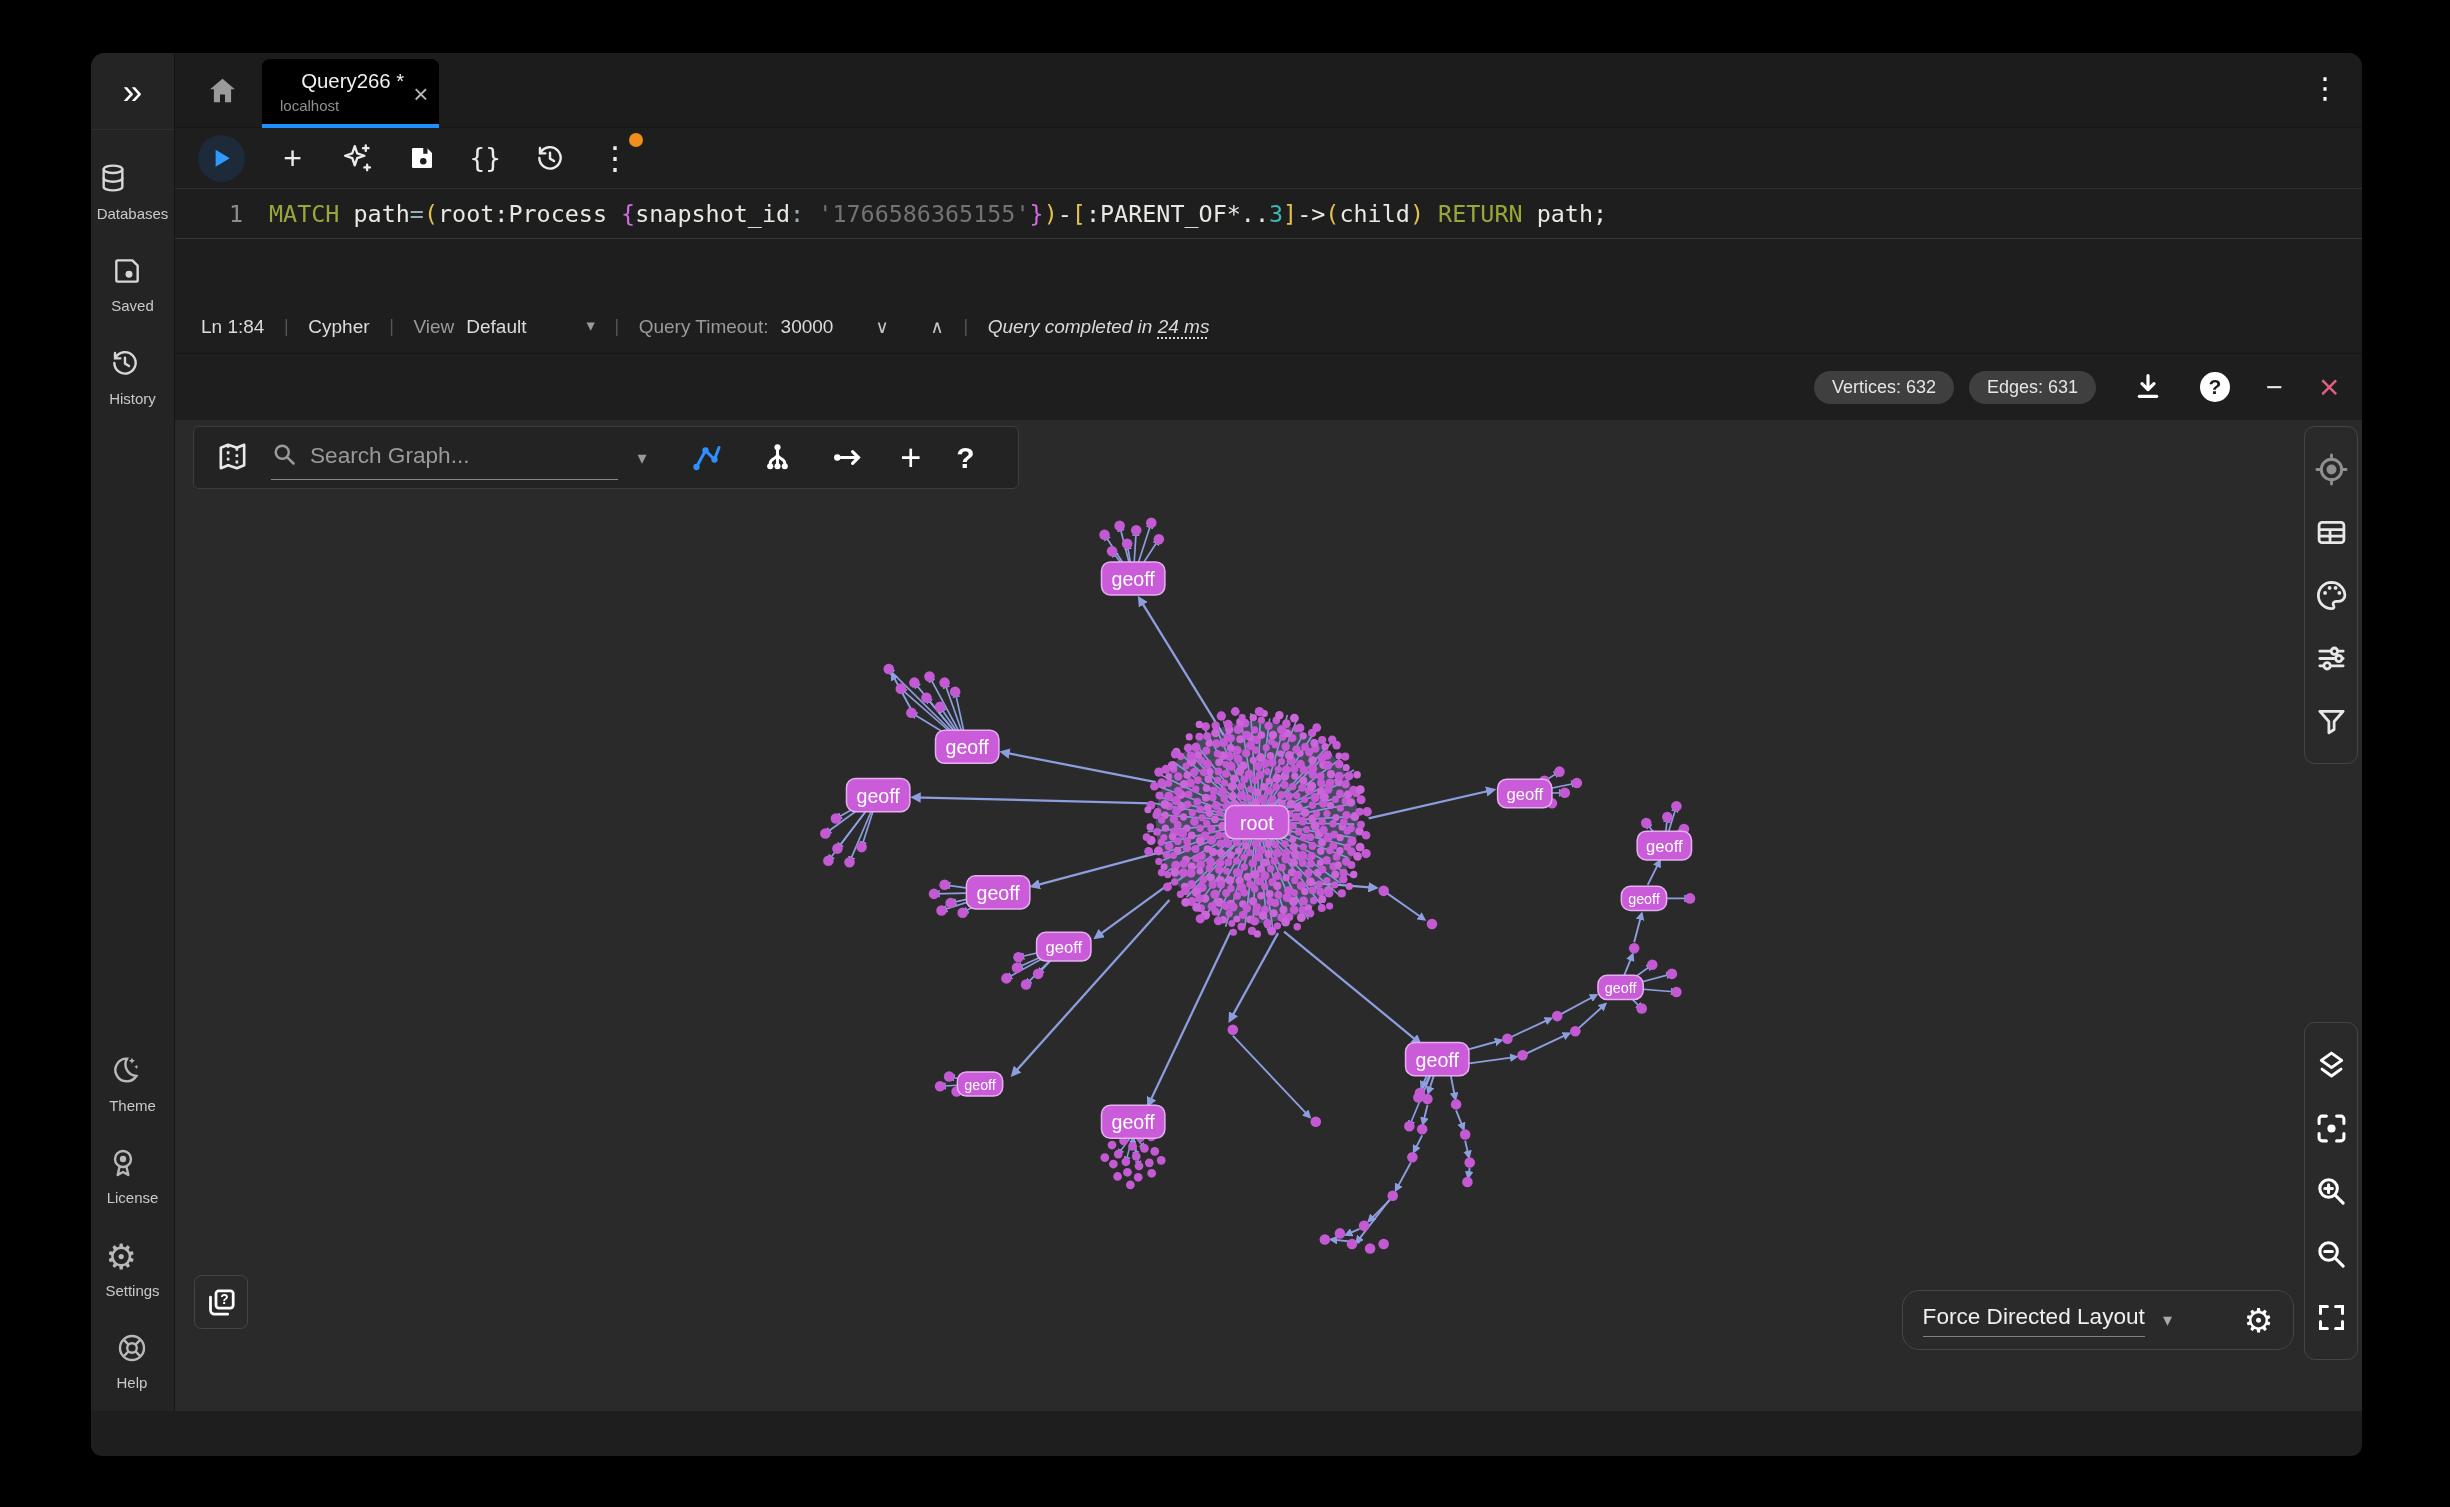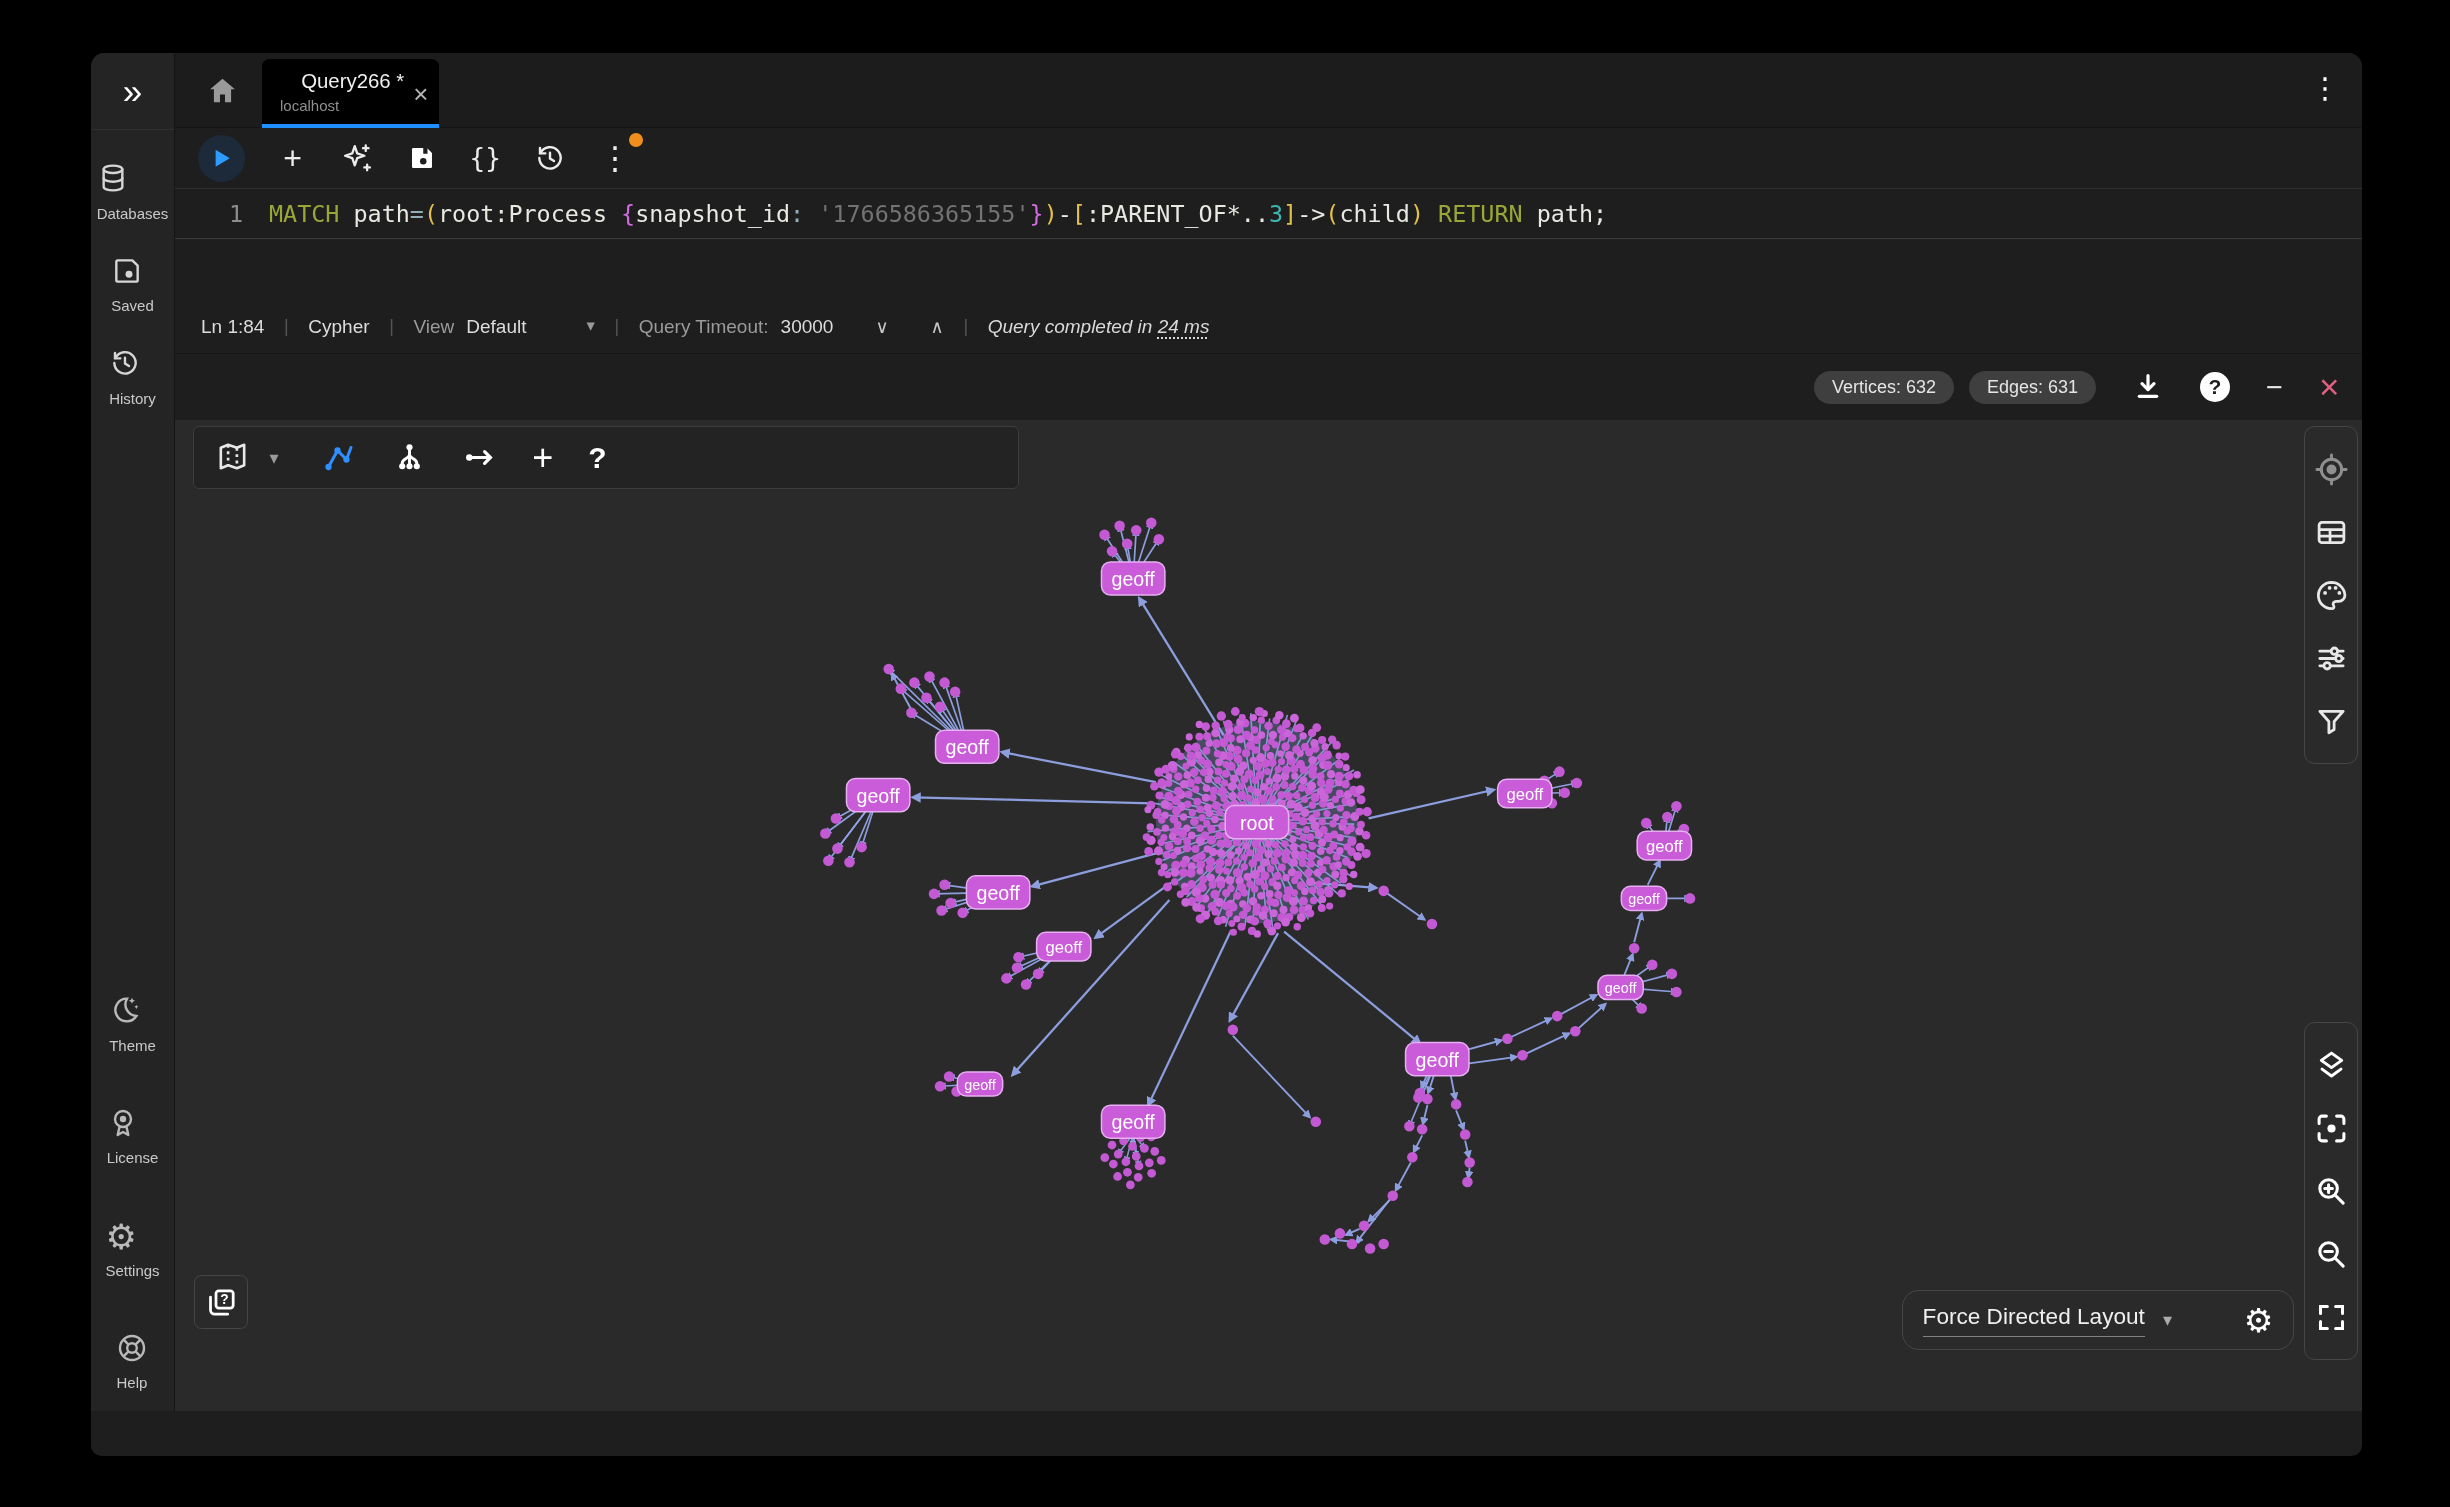--- a/index.html
+++ b/index.html
@@ -14,21 +14,21 @@
   
   .app{display:flex;height:1358px;}
   .sidebar{width:83px;background:#242425;display:flex;flex-direction:column;align-items:center;flex-shrink:0;}
   .sb-expand{margin-top:19.6px;color:#fff;font-size:35px;line-height:35px;cursor:pointer;}
   .sb-sep{width:100%;height:0.8px;background:#2f2f30;margin-top:21px;}
   .sb-item{display:flex;flex-direction:column;gap:7.5px;margin-top:33px;cursor:pointer;}
   .sb-item .lbl{font-size:15px;color:#c9c9c9;}
   .sb-item svg{stroke:#d6d6d6;}
   .sb-bottom .sb-item svg{stroke:#b9b9b9;}
   .sb-flex{flex:1;}
-  .sb-bottom{display:flex;flex-direction:column;align-items:center;padding-bottom:19.6px;gap:20px;}
+  .sb-bottom{display:flex;flex-direction:column;align-items:center;padding-bottom:19.6px;}
   .main{flex:1;display:flex;flex-direction:column;position:relative;border-left:0.8px solid #141414;}
   
   .tabbar{height:75px;background:#1c1c1c;border-bottom:0.8px solid #151515;position:relative;flex-shrink:0;}
   .home-btn{position:absolute;left:30px;top:19.6px;cursor:pointer;}
   .tab{position:absolute;left:87px;top:6px;width:177px;height:69px;background:#000;border-radius:7.5px 7.5px 0 0;padding:10.6px 13.6px 0 18px;cursor:pointer;}
   .tab-title{font-size:20.4px;color:#f0f0f0;text-align:center;}
   .tab-sub{font-size:15px;color:#8f8f8f;margin-top:4.5px;}
   .tab-close{position:absolute;right:10.6px;top:19.6px;font-size:26px;color:#b5b5b5;cursor:pointer;}
   .tab-underline{position:absolute;left:0;bottom:0;width:100%;height:4.5px;background:#1f8fff;}
   .kebab-top{position:absolute;right:22.6px;top:18px;font-size:29px;color:#fff;cursor:pointer;}
@@ -1065,20 +1065,29 @@
             <text x="1434" y="534" fill="#ffffff" font-size="26" text-anchor="middle" dominant-baseline="central" font-family="Liberation Sans, sans-serif">root</text>
           </svg>
 
         <div class="gtoolbar">
           <span>
             <svg width="35" height="35" viewBox="0 0 24 24" fill="none" stroke="#e8e8e8" stroke-width="1.8" stroke-linejoin="round">
               <path d="M9 4L4 6v14l5-2 6 2 5-2V4l-5 2-6-2z"></path>
                 <path d="M9 4v14M15 6v14" stroke-dasharray="2 2.4"></path>
             </svg>
           </span>
+          <div class="gsearch">
+            <span>
+              <svg width="27" height="27" viewBox="0 0 24 24" fill="none" stroke="#9a9a9a" stroke-width="2.2" stroke-linecap="round">
+                <circle cx="10" cy="10" r="5.8"></circle>
+                  <path d="M14.5 14.5L20 20"></path>
+              </svg>
+            </span>
+            <span class="ph">Search Graph...</span>
+          </div>
           <span class="gsearch-arrow">▾</span>
           <span class="gt-ic">
             <svg width="36" height="36" viewBox="0 0 24 24" fill="none" stroke="#2e90ff" stroke-width="2" stroke-linecap="round">
               <path d="M5 18L11 7M11 7l6 6M17 13l3-8"></path>
               <circle cx="5" cy="18" r="2.1" fill="#2e90ff" stroke="none"></circle>
               <circle cx="11" cy="7" r="2.1" fill="#2e90ff" stroke="none"></circle>
               <circle cx="17" cy="13" r="2.1" fill="#2e90ff" stroke="none"></circle>
             </svg>
           </span>
           <span class="gt-ic">

